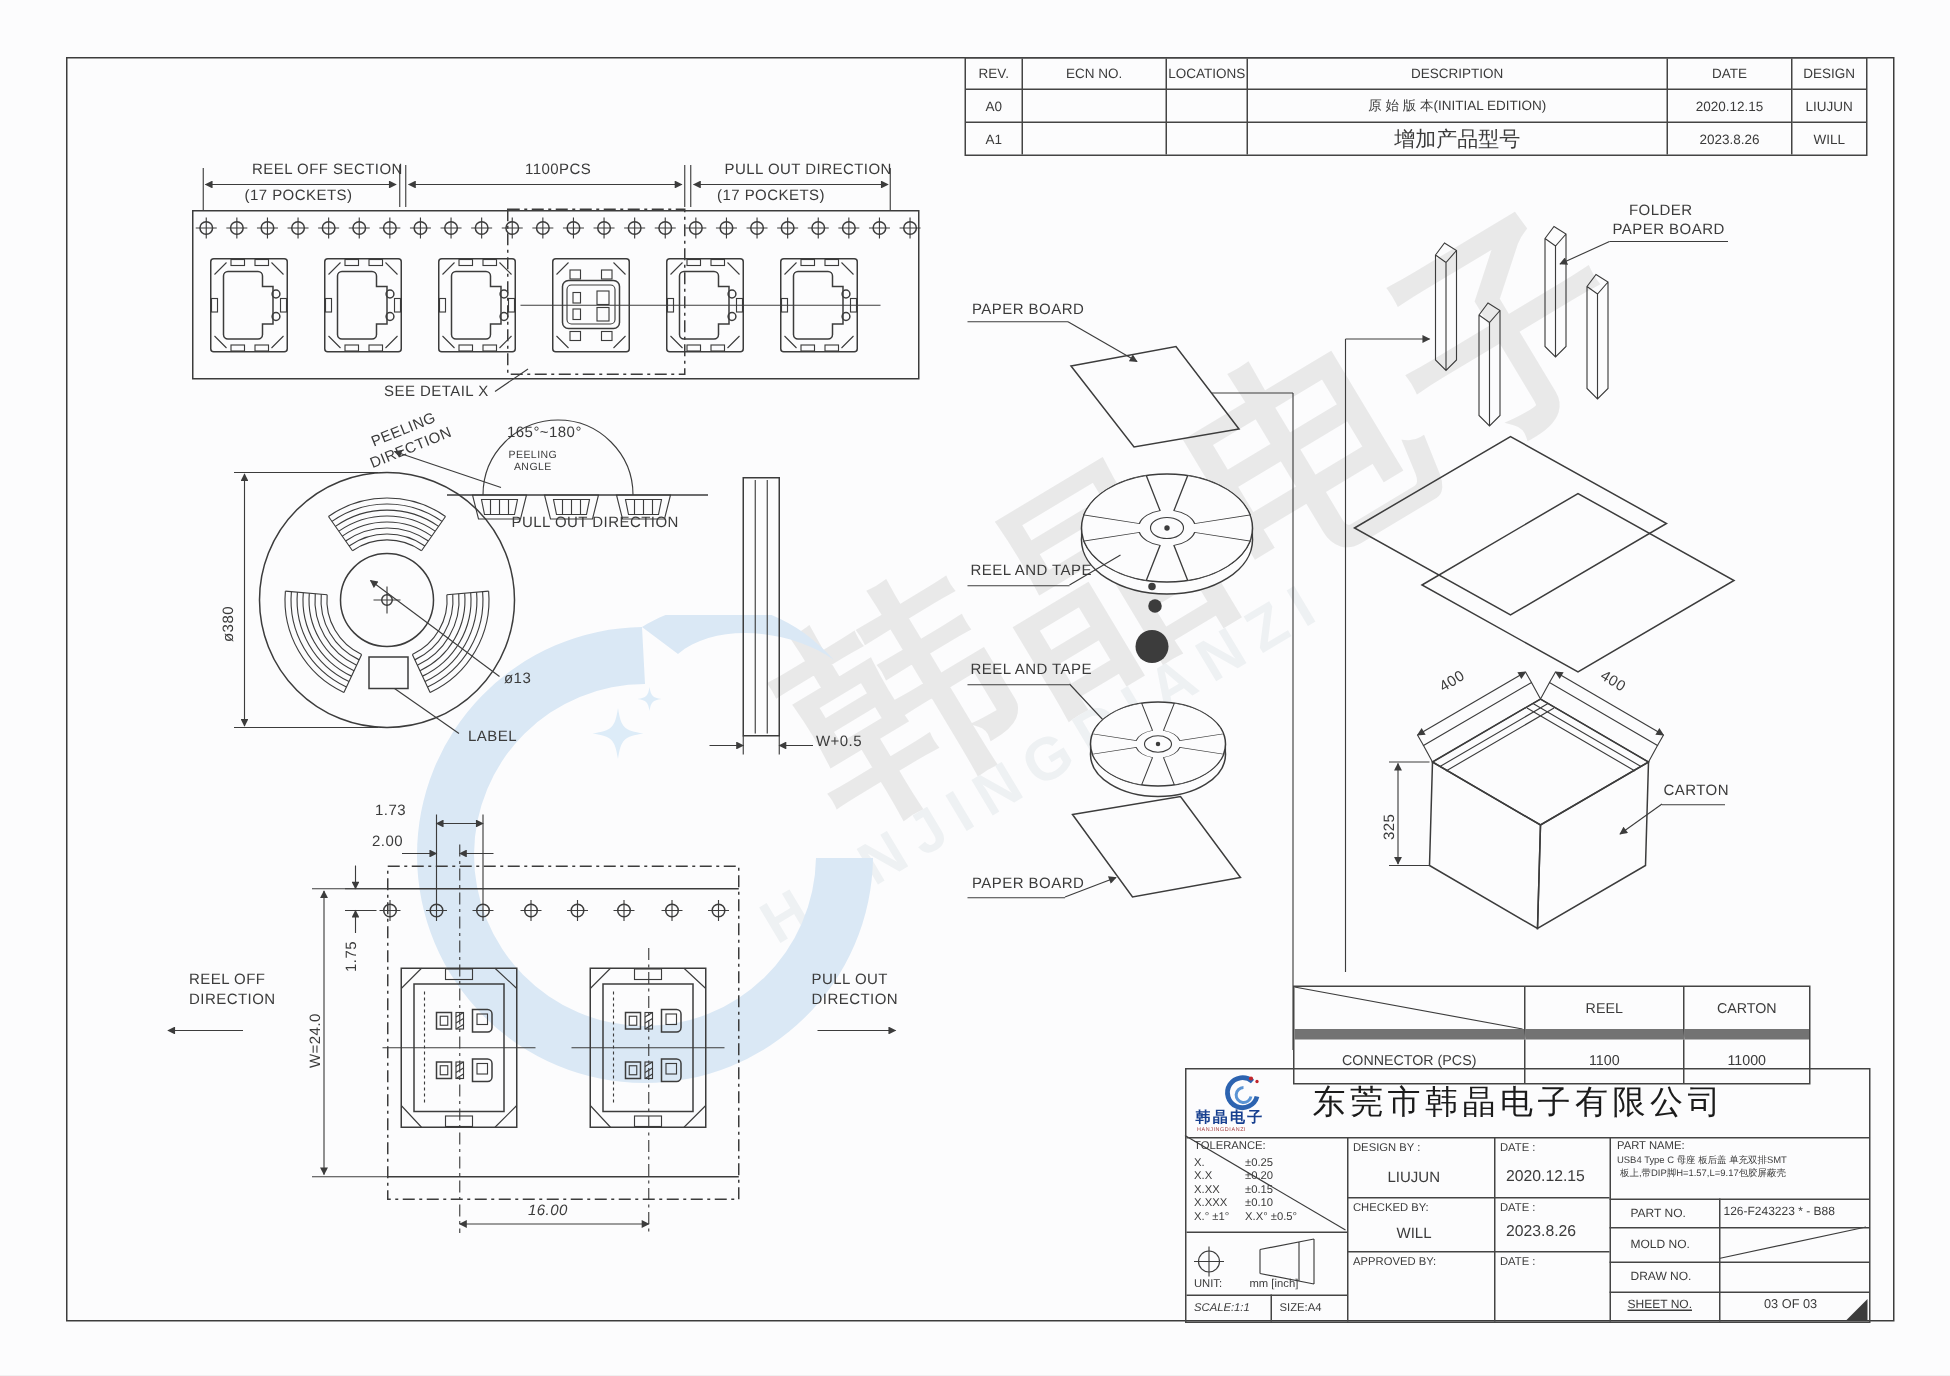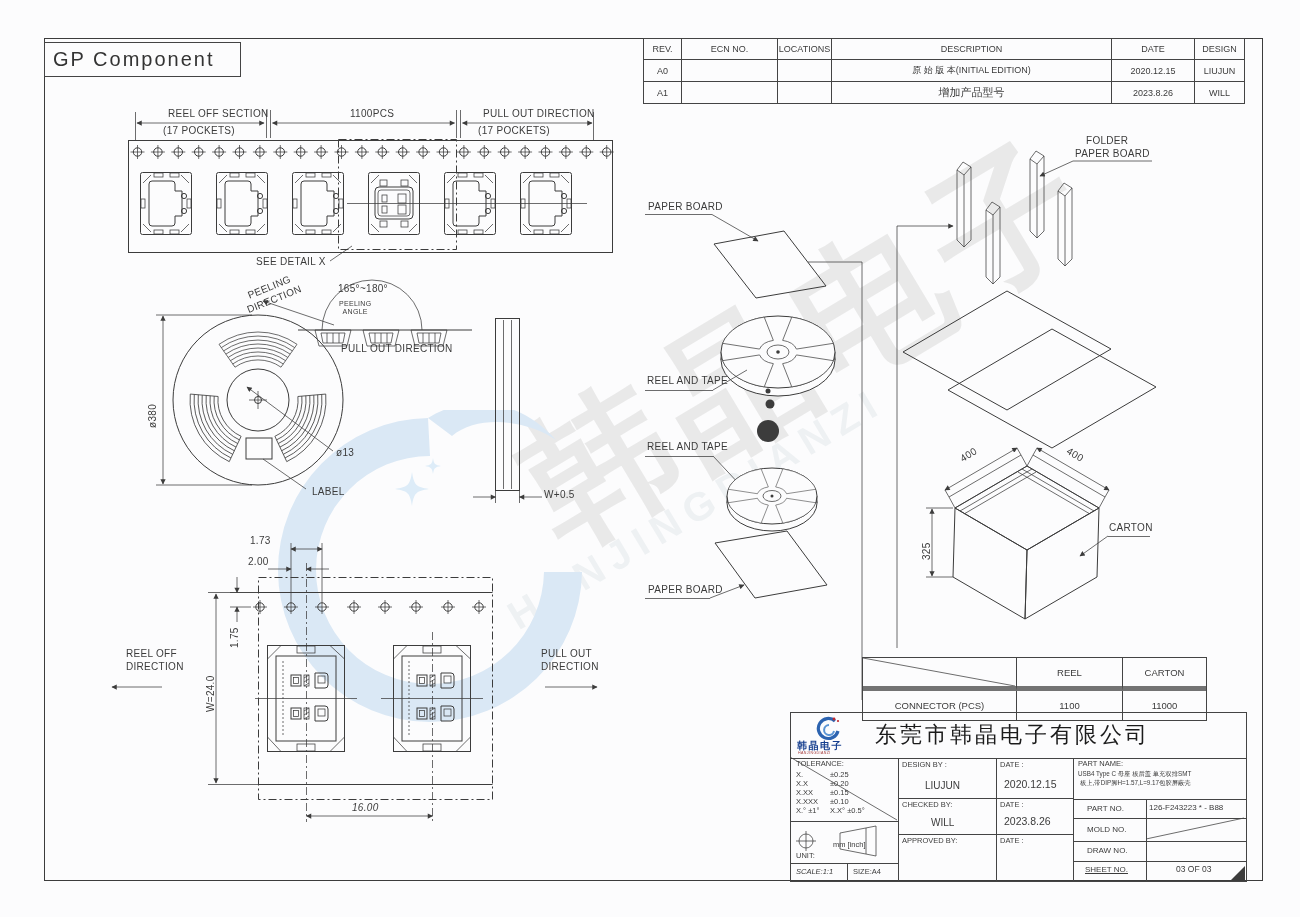--- a/index.html
+++ b/index.html
@@ -15,41 +15,41 @@
   svg.art{position:absolute;left:0;top:0;z-index:1;pointer-events:none;}
   .ln{stroke:#3c3c3c;stroke-width:1;fill:none;}
   .lt{stroke-width:.75;}
   .dd{stroke-dasharray:8 3 2 3;}
   .fw{fill:#fcfcfd;}
   .fd{fill:#3c3c3c;stroke:none;}
   .dim{marker-start:url(#ar);marker-end:url(#ar);}
   .dime{marker-end:url(#ar);}
   
   .t{position:absolute;z-index:2;font-size:10px;letter-spacing:.3px;white-space:pre-line;line-height:1.25;}
-  .t8{font-size:11px;}
+  .t8{font-size:14px;}
   .t7{font-size:7px;line-height:1.1;text-align:center;}
   .rot{transform:rotate(-90deg);transform-origin:0 0;}
   .ctr{text-align:center;}
   
   .gpbox{position:absolute;left:44px;top:42px;width:187px;height:33px;border:1px solid #444;
          background:#fcfcfd;z-index:2;display:flex;align-items:center;padding-left:8px;
          font-size:20px;letter-spacing:2px;color:#333;}
   
   .rt{position:absolute;left:643px;top:38px;z-index:2;display:grid;
       grid-template-columns:38px 96px 54px 280px 83px 49px;grid-auto-rows:auto;
       border:1px solid #444;background:transparent;font-size:9px;}
   .rt>div{border-right:1px solid #444;border-bottom:1px solid #444;display:flex;
           align-items:center;justify-content:center;height:20px;overflow:hidden;white-space:nowrap;}
   .rt>div:nth-child(6n){border-right:none;}
   .rt>div:nth-child(n+13){border-bottom:none;}
   .rt .rw{height:21px;}
   
   .pt{position:absolute;left:862px;top:657px;z-index:2;display:grid;
       grid-template-columns:154px 106px 83px;border:1px solid #444;font-size:9.5px;}
-  .pt>div{border-right:1px solid #444;border-bottom:5px solid #737373;display:flex;
+  .pt>div{border-right:1px solid #444;border-bottom:7px solid #737373;display:flex;
           align-items:center;justify-content:center;height:28px;white-space:nowrap;}
   .pt>div:nth-child(3n){border-right:none;}
   .pt>div:nth-child(n+4){border-bottom:none;height:29px;}
   
   .tb{position:absolute;left:790px;top:712px;width:455px;height:168px;border:1px solid #444;
       z-index:2;background:transparent;}
   .tb .vl,.tb .hl{position:absolute;background:#444;}
   .tb .vl{width:1px;} .tb .hl{height:1px;}
   .tb .tx{position:absolute;white-space:nowrap;line-height:1;}
   .lgcn{font-size:10px;font-weight:bold;color:#163f8f;letter-spacing:1.5px;}
@@ -305,21 +305,20 @@
       <path d="M863,658 L1015,686" class="lt"></path>
       <path d="M790,757 L897,820" class="lt"></path>
       <path d="M1146,839 L1244,818" class="lt"></path>
       <path d="M1245,866 L1245,880 L1231,880 Z" class="fd"></path>
       <circle cx="806" cy="841" r="7" class="lt"></circle>
       <path d="M806,831 V851 M796,841 H816" class="lt"></path>
       <path d="M840,833 L876,826 M840,849 L876,856 M840,833 V849 M876,826 V856 M866,828 V854" class="lt"></path>
     </g>
   </svg>
 
-  <div class="gpbox">GP Component</div>
 
   <div class="t" style="left:168px;top:108px;">REEL OFF SECTION</div>
   <div class="t" style="left:163px;top:125px;">(17 POCKETS)</div>
   <div class="t" style="left:350px;top:108px;">1100PCS</div>
   <div class="t" style="left:483px;top:108px;">PULL OUT DIRECTION</div>
   <div class="t" style="left:478px;top:125px;">(17 POCKETS)</div>
   <div class="t" style="left:256px;top:256px;">SEE DETAIL X</div>
 
   <div class="t ctr" style="left:243px;top:281px;transform:rotate(-22deg);">PEELING
 DIRECTION</div>
@@ -425,21 +424,21 @@
       </div>
     <div class="tolrow" style="left:5px;top:84px;">
         <span>X.XXX</span>
         <span>±0.10</span>
       </div>
     <div class="tolrow" style="left:5px;top:93px;">
         <span>X.°  ±1°</span>
         <span>X.X°  ±0.5°</span>
       </div>
     <div class="tx" style="left:5px;top:139px;font-size:7.5px;">UNIT:</div>
-    <div class="tx" style="left:42px;top:128px;font-size:7.5px;">mm [inch]</div>
+    <div class="tx" style="left:42px;top:139px;font-size:7.5px;">mm [inch]</div>
     <div class="tx" style="left:5px;top:155px;font-size:7.5px;font-style:italic;">SCALE:1:1</div>
     <div class="tx" style="left:62px;top:155px;font-size:7.5px;">SIZE:A4</div>
 
     <div class="tx" style="left:111px;top:48px;font-size:7.5px;">DESIGN BY :</div>
     <div class="tx" style="left:134px;top:68px;font-size:10px;">LIUJUN</div>
     <div class="tx" style="left:209px;top:48px;font-size:7.5px;">DATE :</div>
     <div class="tx" style="left:213px;top:66px;font-size:10.5px;">2020.12.15</div>
     <div class="tx" style="left:111px;top:88px;font-size:7.5px;">CHECKED BY:</div>
     <div class="tx" style="left:140px;top:105px;font-size:10px;">WILL</div>
     <div class="tx" style="left:209px;top:88px;font-size:7.5px;">DATE :</div>

